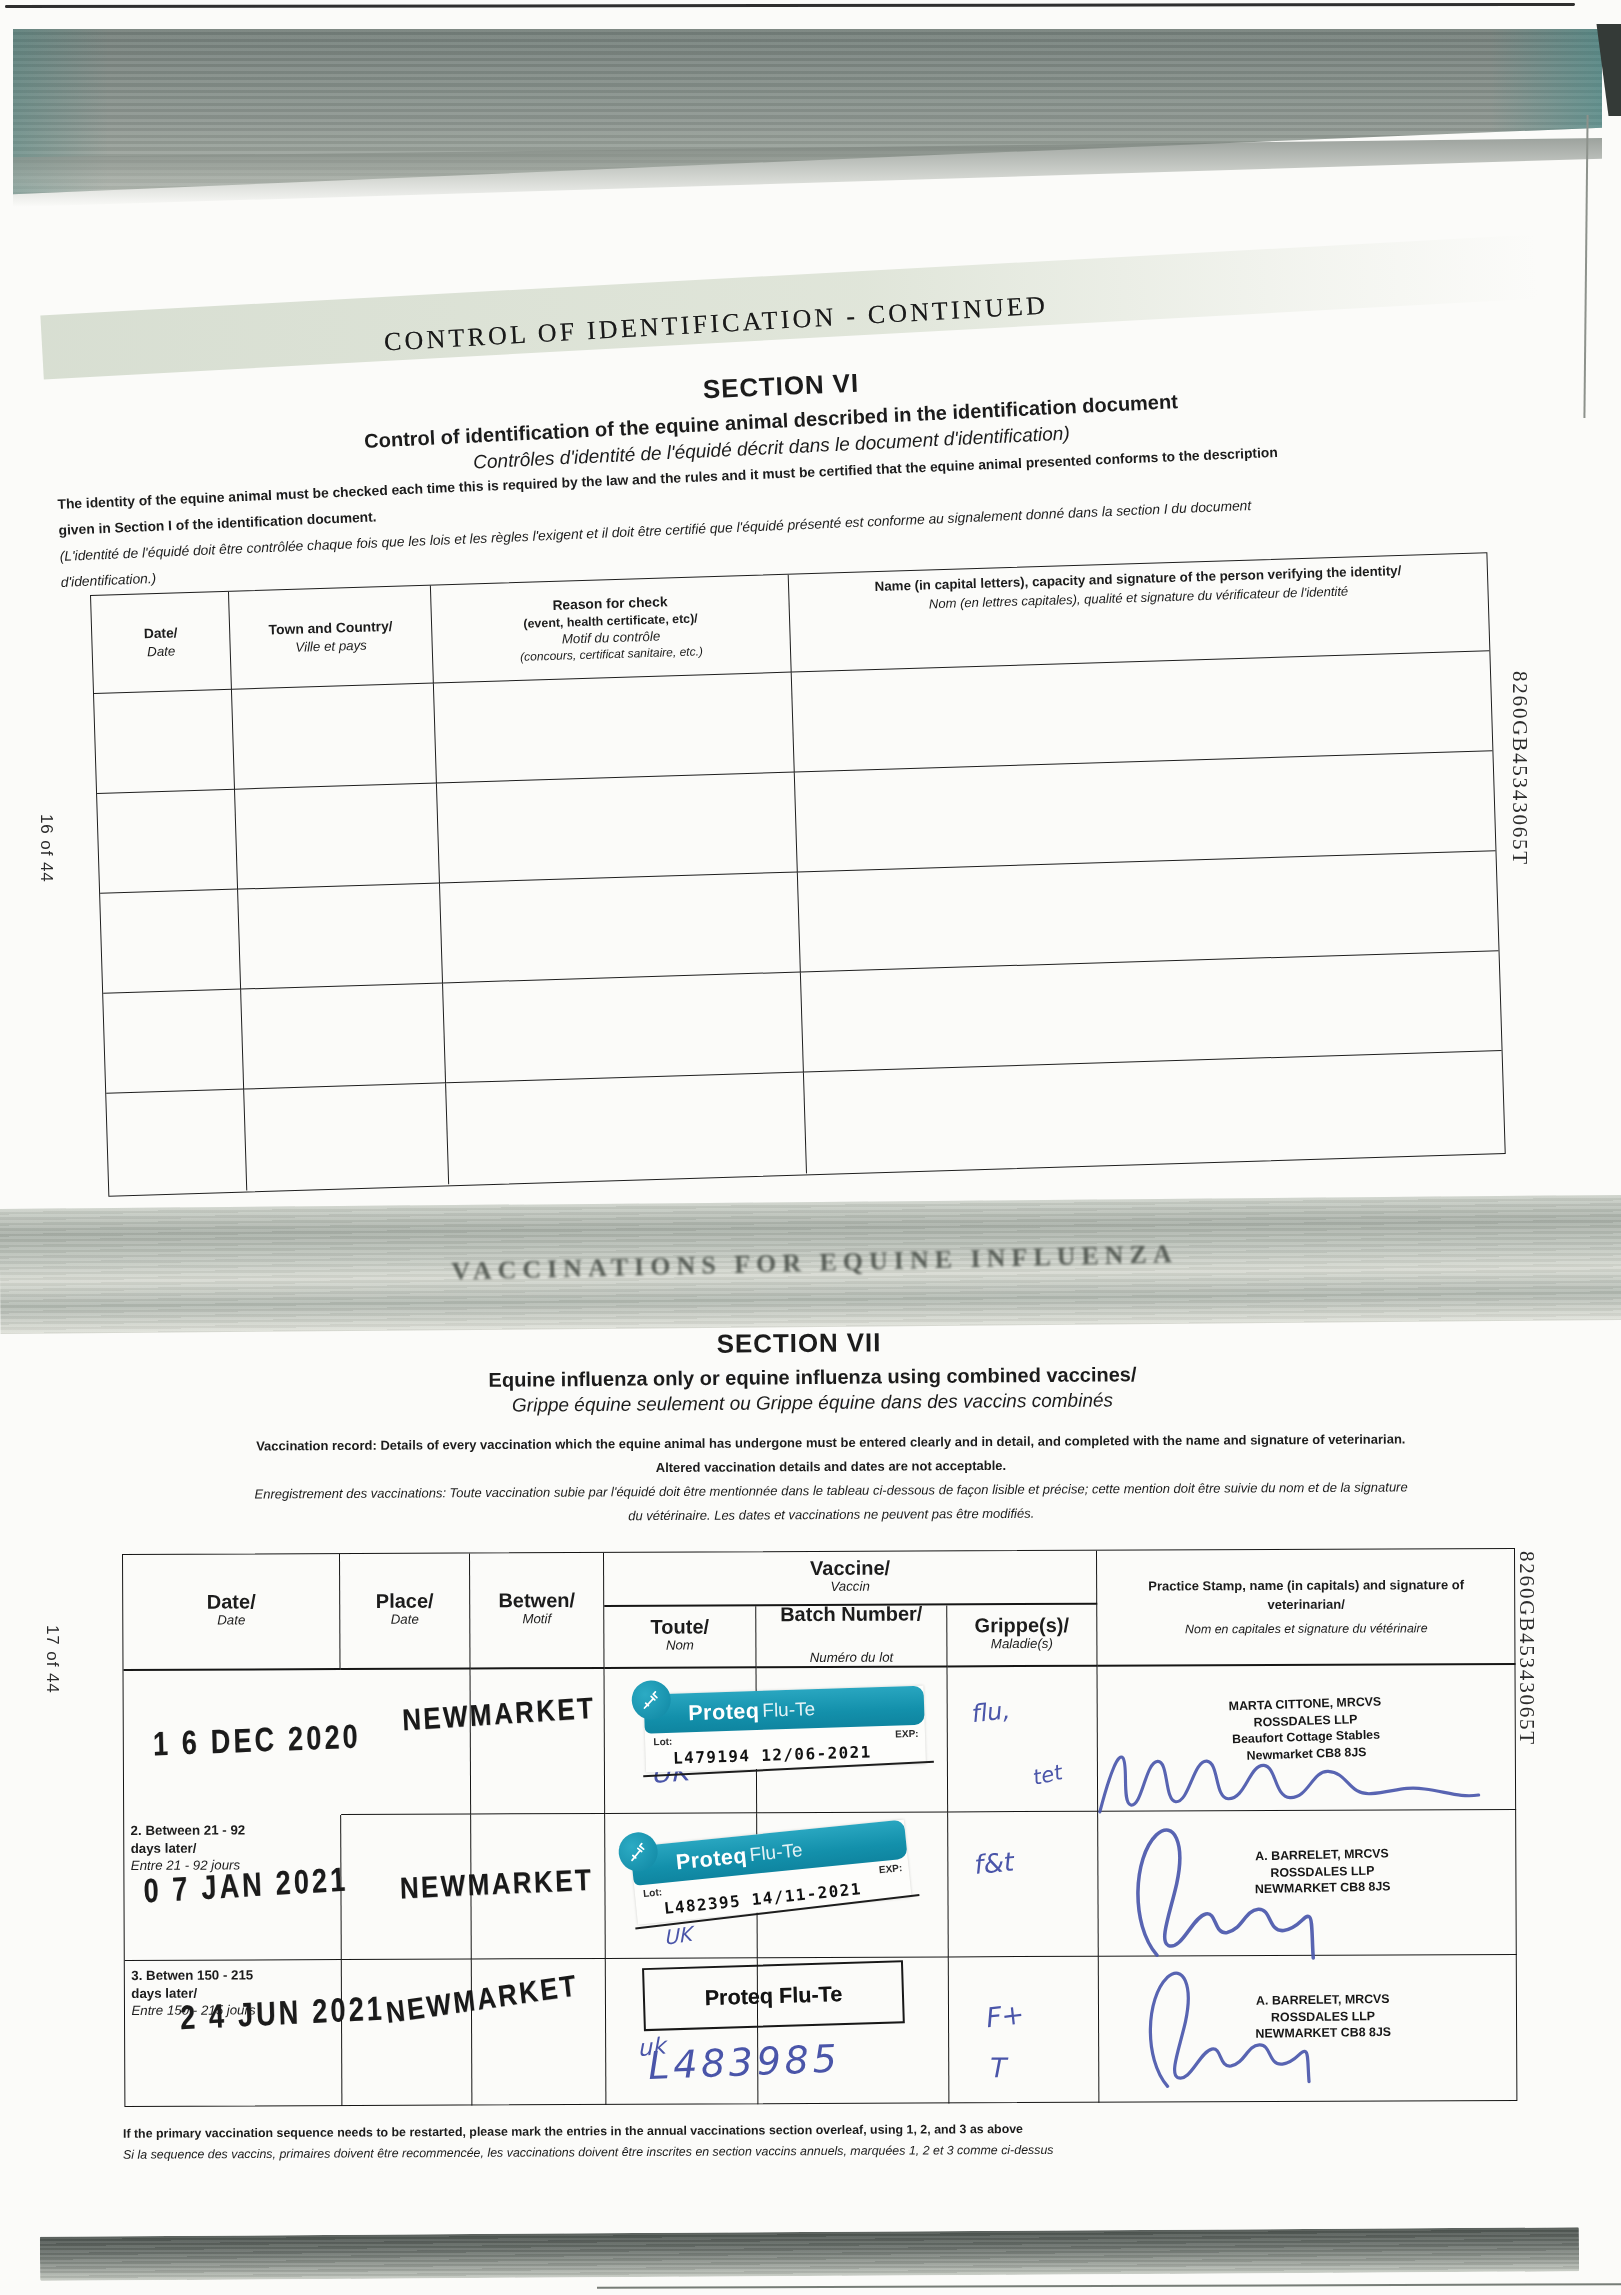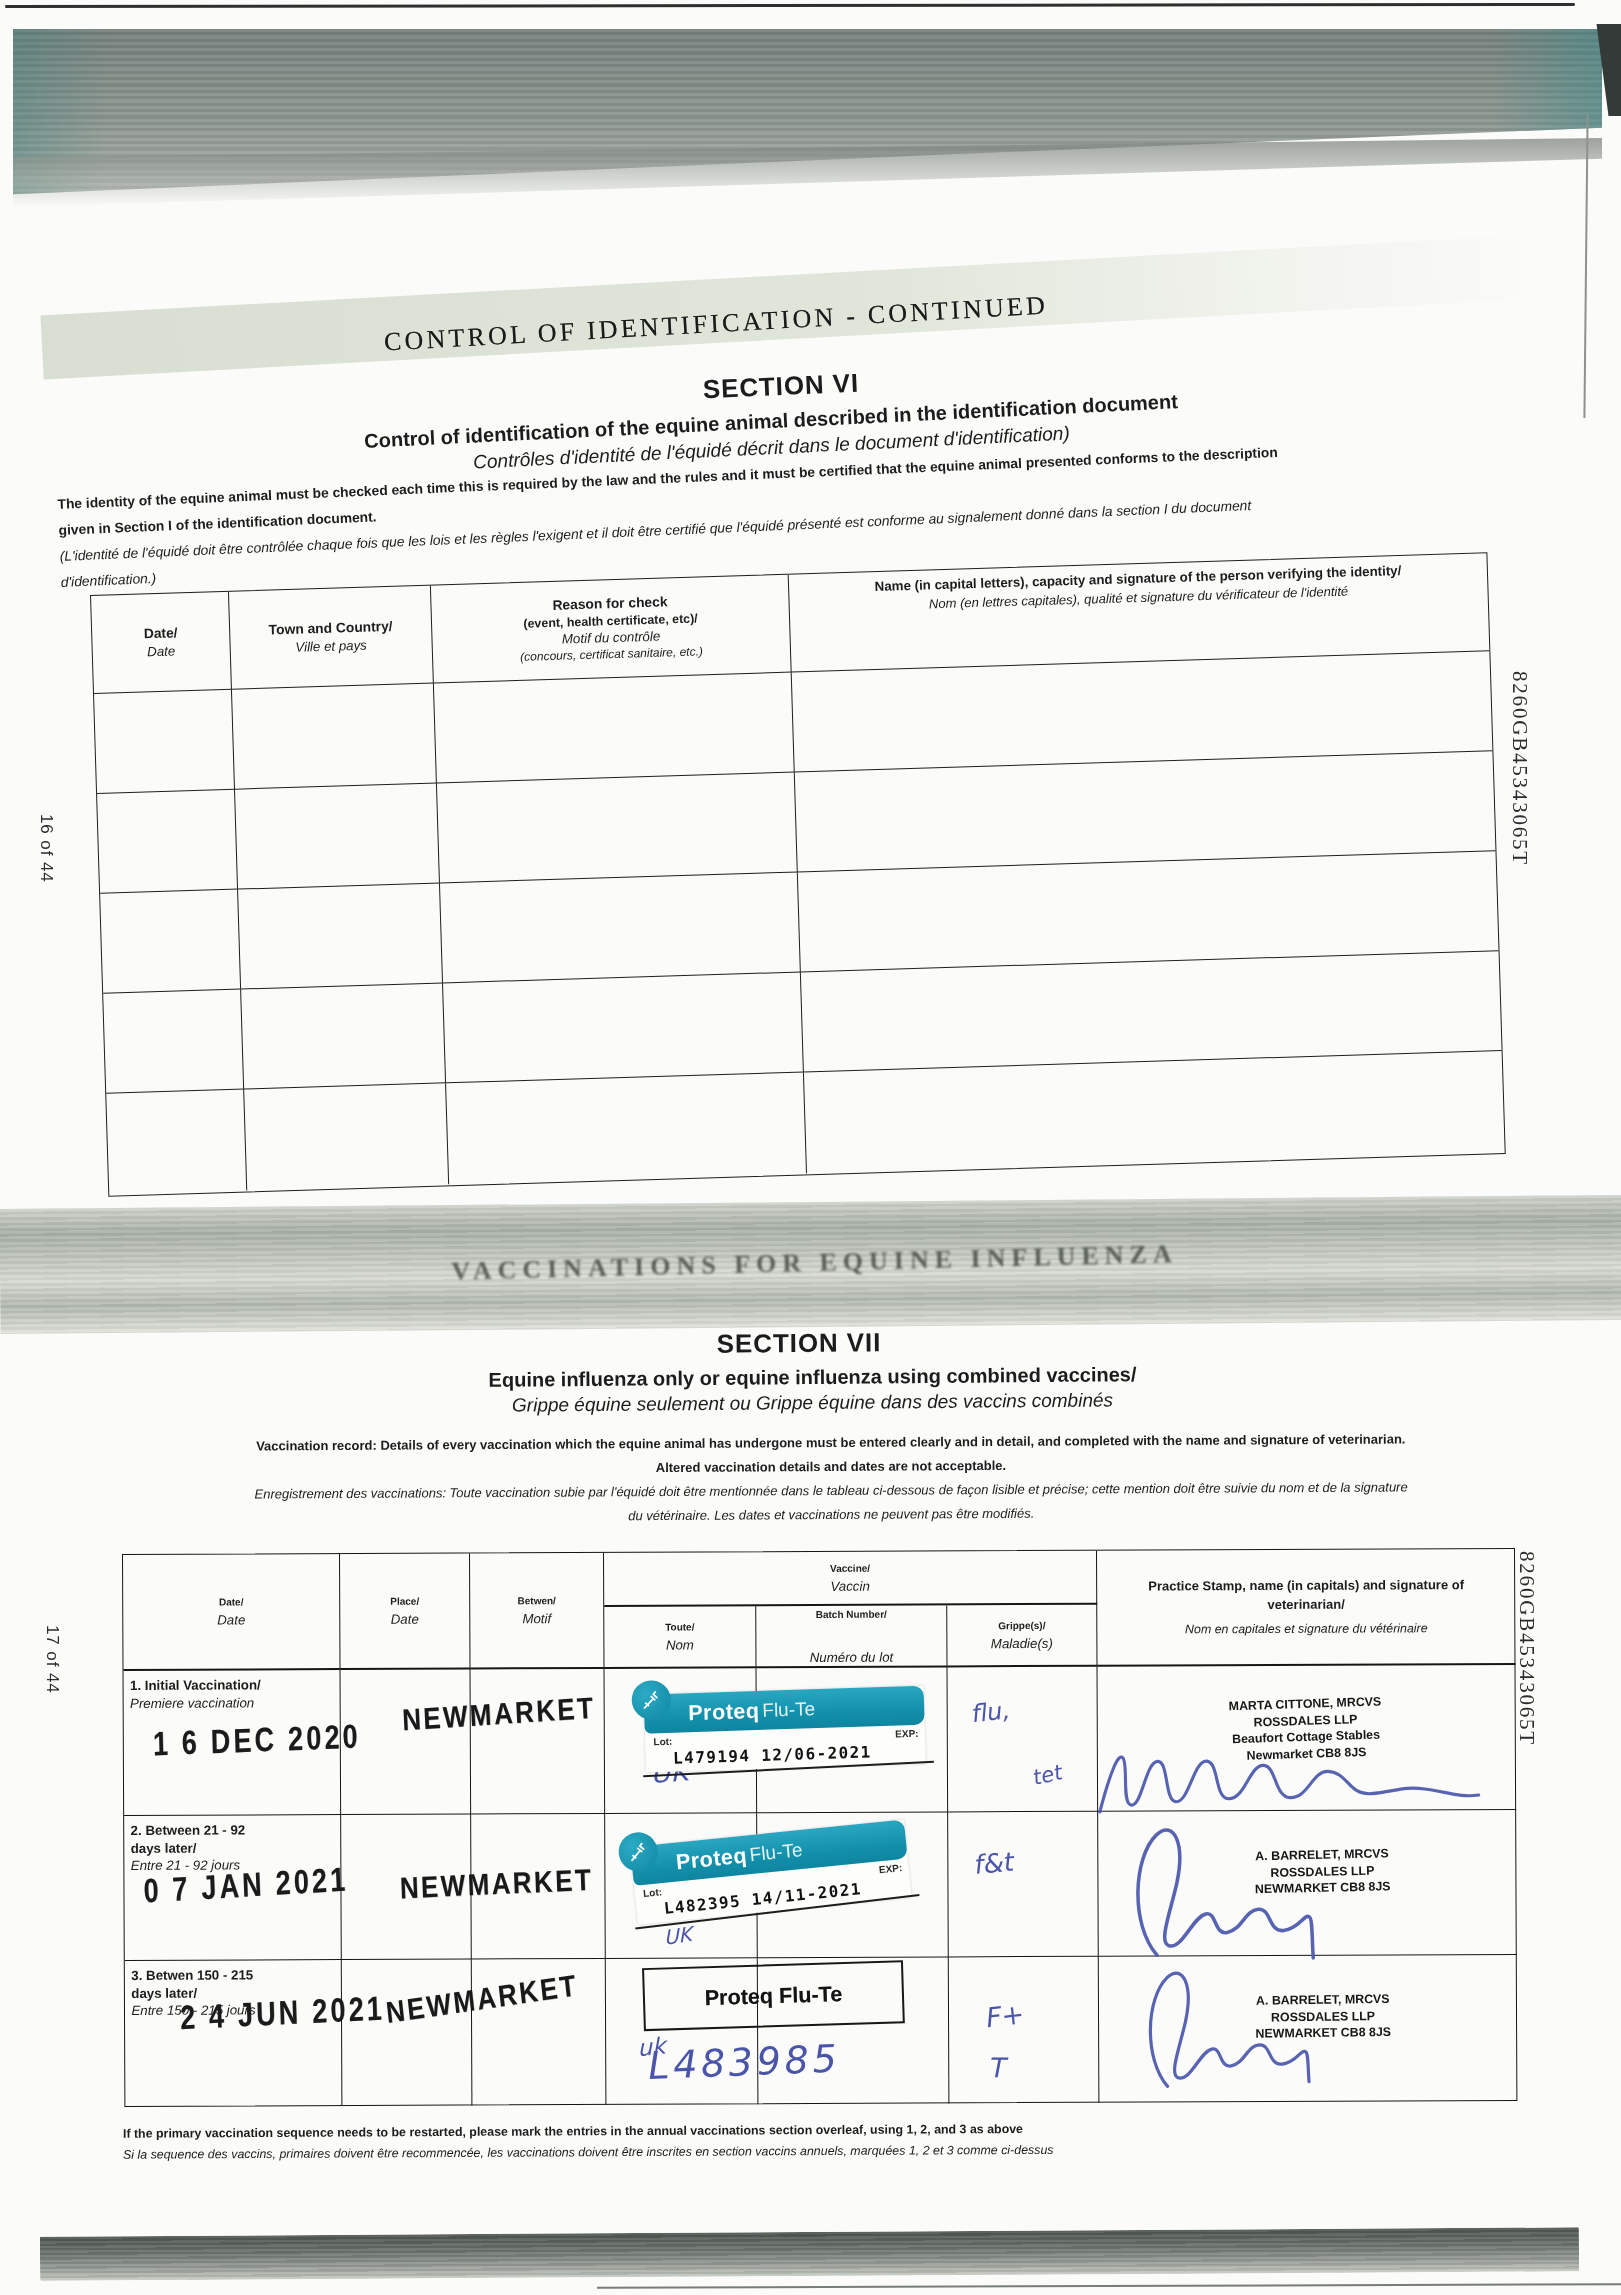--- a/index.html
+++ b/index.html
@@ -65,21 +65,21 @@
   .note .fr{font-weight:400;font-style:italic;}
   .t7{left:122px;top:1554px;width:1391px;height:551px;transform:rotate(-0.25deg);transform-origin:0 0;
       border:1.8px solid #161616;}
   .t7grid{position:absolute;left:0;top:0;width:100%;height:100%;
       display:grid;grid-template-columns:217px 130px 134px 152px 191px 150px 418px;
       grid-template-rows:54px 62px 145px 145px 146px;}
   .t7grid > div{border-right:1.4px solid #161616;border-bottom:1.4px solid #161616;}
   .t7grid > .norb{border-right:none;}
   .t7grid > .nobb{border-bottom:none;}
   .hdr{display:flex;flex-direction:column;justify-content:center;align-items:center;text-align:center;padding:1.8px 6.4px;}
-  .hdr .b{font-weight:700;font-size:10px;line-height:19px;}
+  .hdr .b{font-weight:700;font-size:20px;line-height:19px;}
   .hdr .i{font-style:italic;font-size:13.3px;line-height:18.4px;}
   .hdr2{border-bottom-width:2.8px !important;}
   .rowlabel{padding:6.4px 2.8px 0 6.4px;}
   .rowlabel .b{font-weight:700;font-size:13.3px;line-height:17.4px;}
   .rowlabel .i{font-style:italic;font-size:13.3px;line-height:17.4px;}
   
   .ov{position:absolute;}
   .datestamp{font-weight:700;font-size:27px;letter-spacing:3.2px;color:#1b1b1b;
      transform:scaleY(1.25) rotate(-1.5deg);text-shadow:0.5px 0 0 rgba(20,20,20,.35);white-space:nowrap;}
   .placestamp{font-weight:700;font-size:25px;letter-spacing:2.3px;color:#191919;
@@ -219,24 +219,20 @@
       </div>
       <div class="hdr hdr2" style="grid-row:2;grid-column:5;gap:25px;">
         <span class="b">Batch Number/</span>
         <span class="i">Numéro du lot</span>
       </div>
       <div class="hdr hdr2" style="grid-row:2;grid-column:6;">
         <span class="b">Grippe(s)/</span>
         <span class="i">Maladie(s)</span>
       </div>
 
-      <div class="rowlabel" style="grid-row:3;grid-column:1;">
-        <div class="b">1. Initial Vaccination/</div>
-        <div class="i">Premiere vaccination</div>
-      </div>
       <div style="grid-row:3;grid-column:2;"></div>
       <div style="grid-row:3;grid-column:3;"></div>
       <div style="grid-row:3;grid-column:4;"></div>
       <div style="grid-row:3;grid-column:5;"></div>
       <div style="grid-row:3;grid-column:6;"></div>
       <div class="norb" style="grid-row:3;grid-column:7;"></div>
 
       <div class="rowlabel" style="grid-row:4;grid-column:1;">
         <div class="b">2. Between 21 - 92</div>
         <div class="b">days later/</div>

